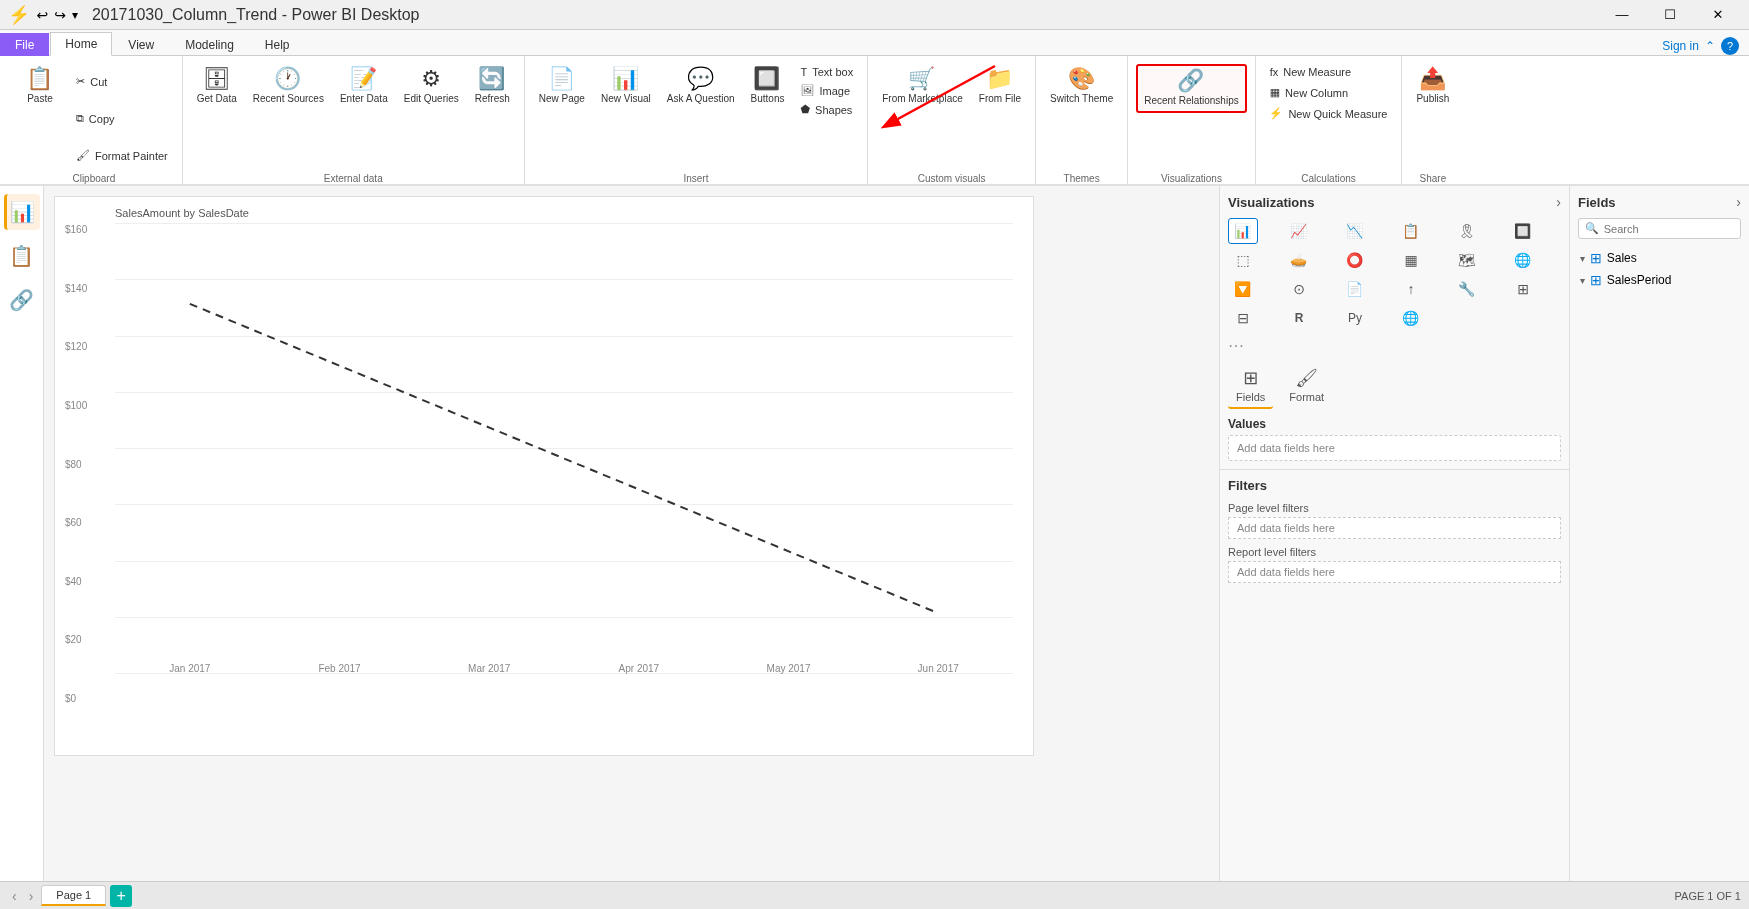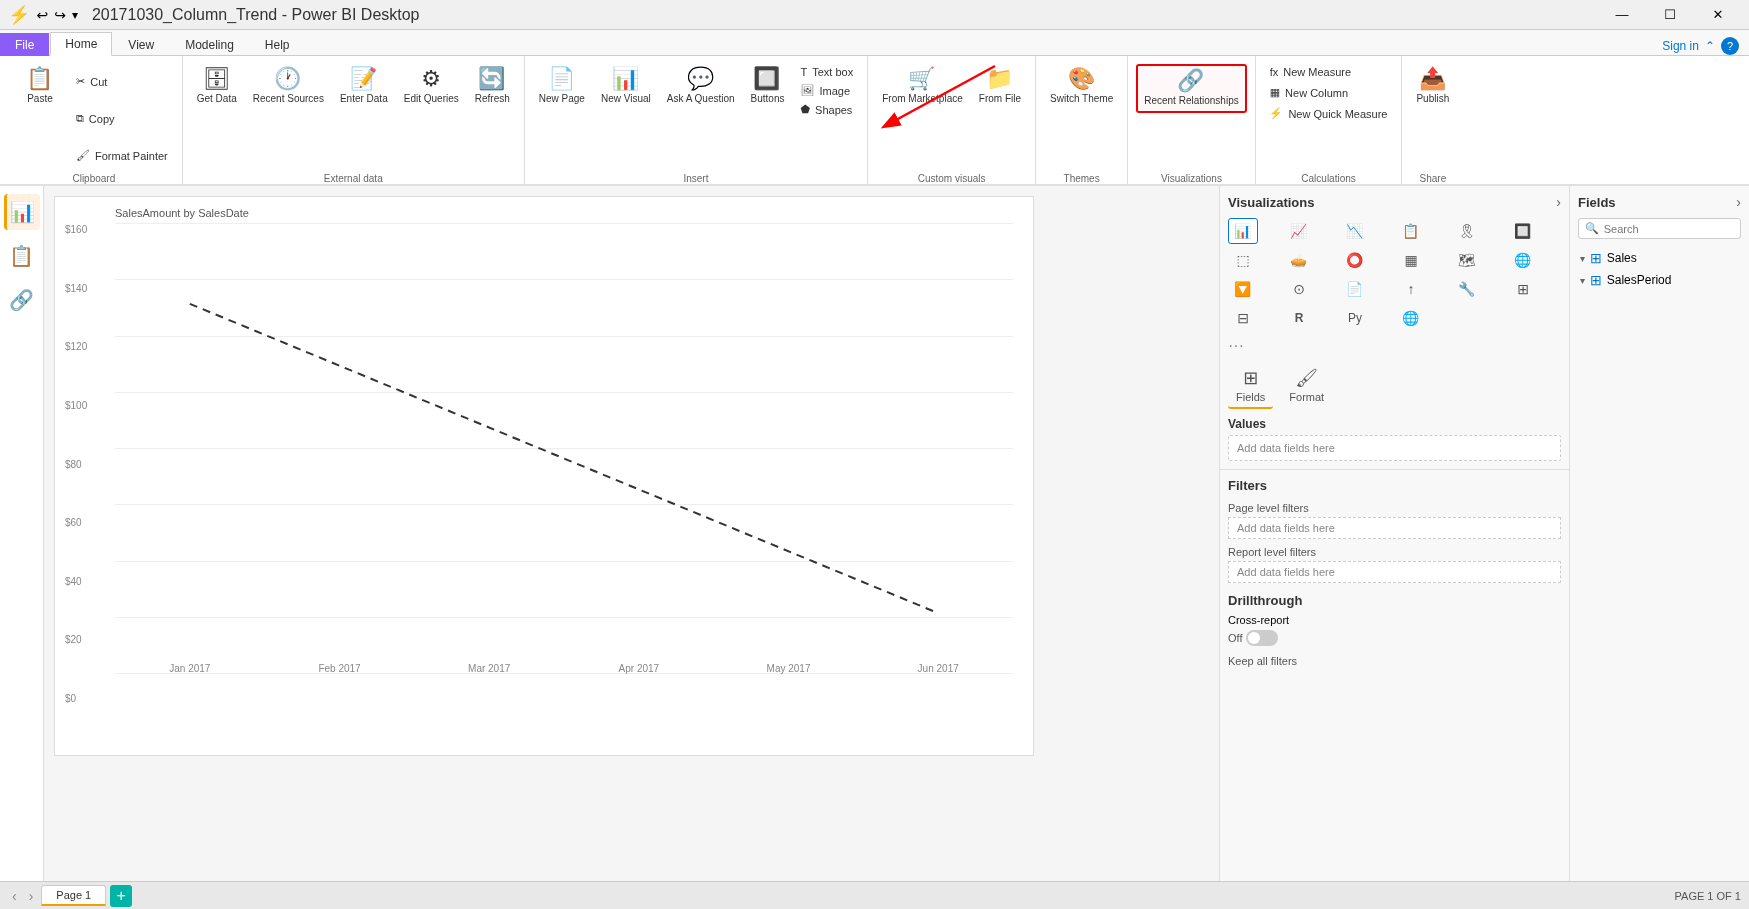--- a/index.html
+++ b/index.html
@@ -762,33 +762,20 @@
 
     <div id="fields-filters-panel">
       <div class="filters-section">
         <div class="filters-title">Filters</div>
         <div class="filter-item">Page level filters</div>
         <div class="filter-dashed">Add data fields here</div>
         <div class="filter-item">Report level filters</div>
         <div class="filter-dashed">Add data fields here</div>
       </div>
 
-      <div class="drillthrough-section">
-        <div class="drillthrough-title">Drillthrough</div>
-        <div class="cross-report-row">
-          <span>Cross-report</span>
-        </div>
-        <div class="toggle-off">
-          <span>Off</span>
-          <div class="toggle-track">
-            <div class="toggle-thumb"></div>
-          </div>
-        </div>
-        <div class="filter-item" style="margin-top:6px;">Keep all filters</div>
-      </div>
     </div>
   </div>
 
   <div id="fields-panel">
     <div class="fields-header">
       <span class="panel-title">Fields</span>
       <span class="panel-expand">›</span>
     </div>
     <div class="search-box">
       <span>🔍</span>

